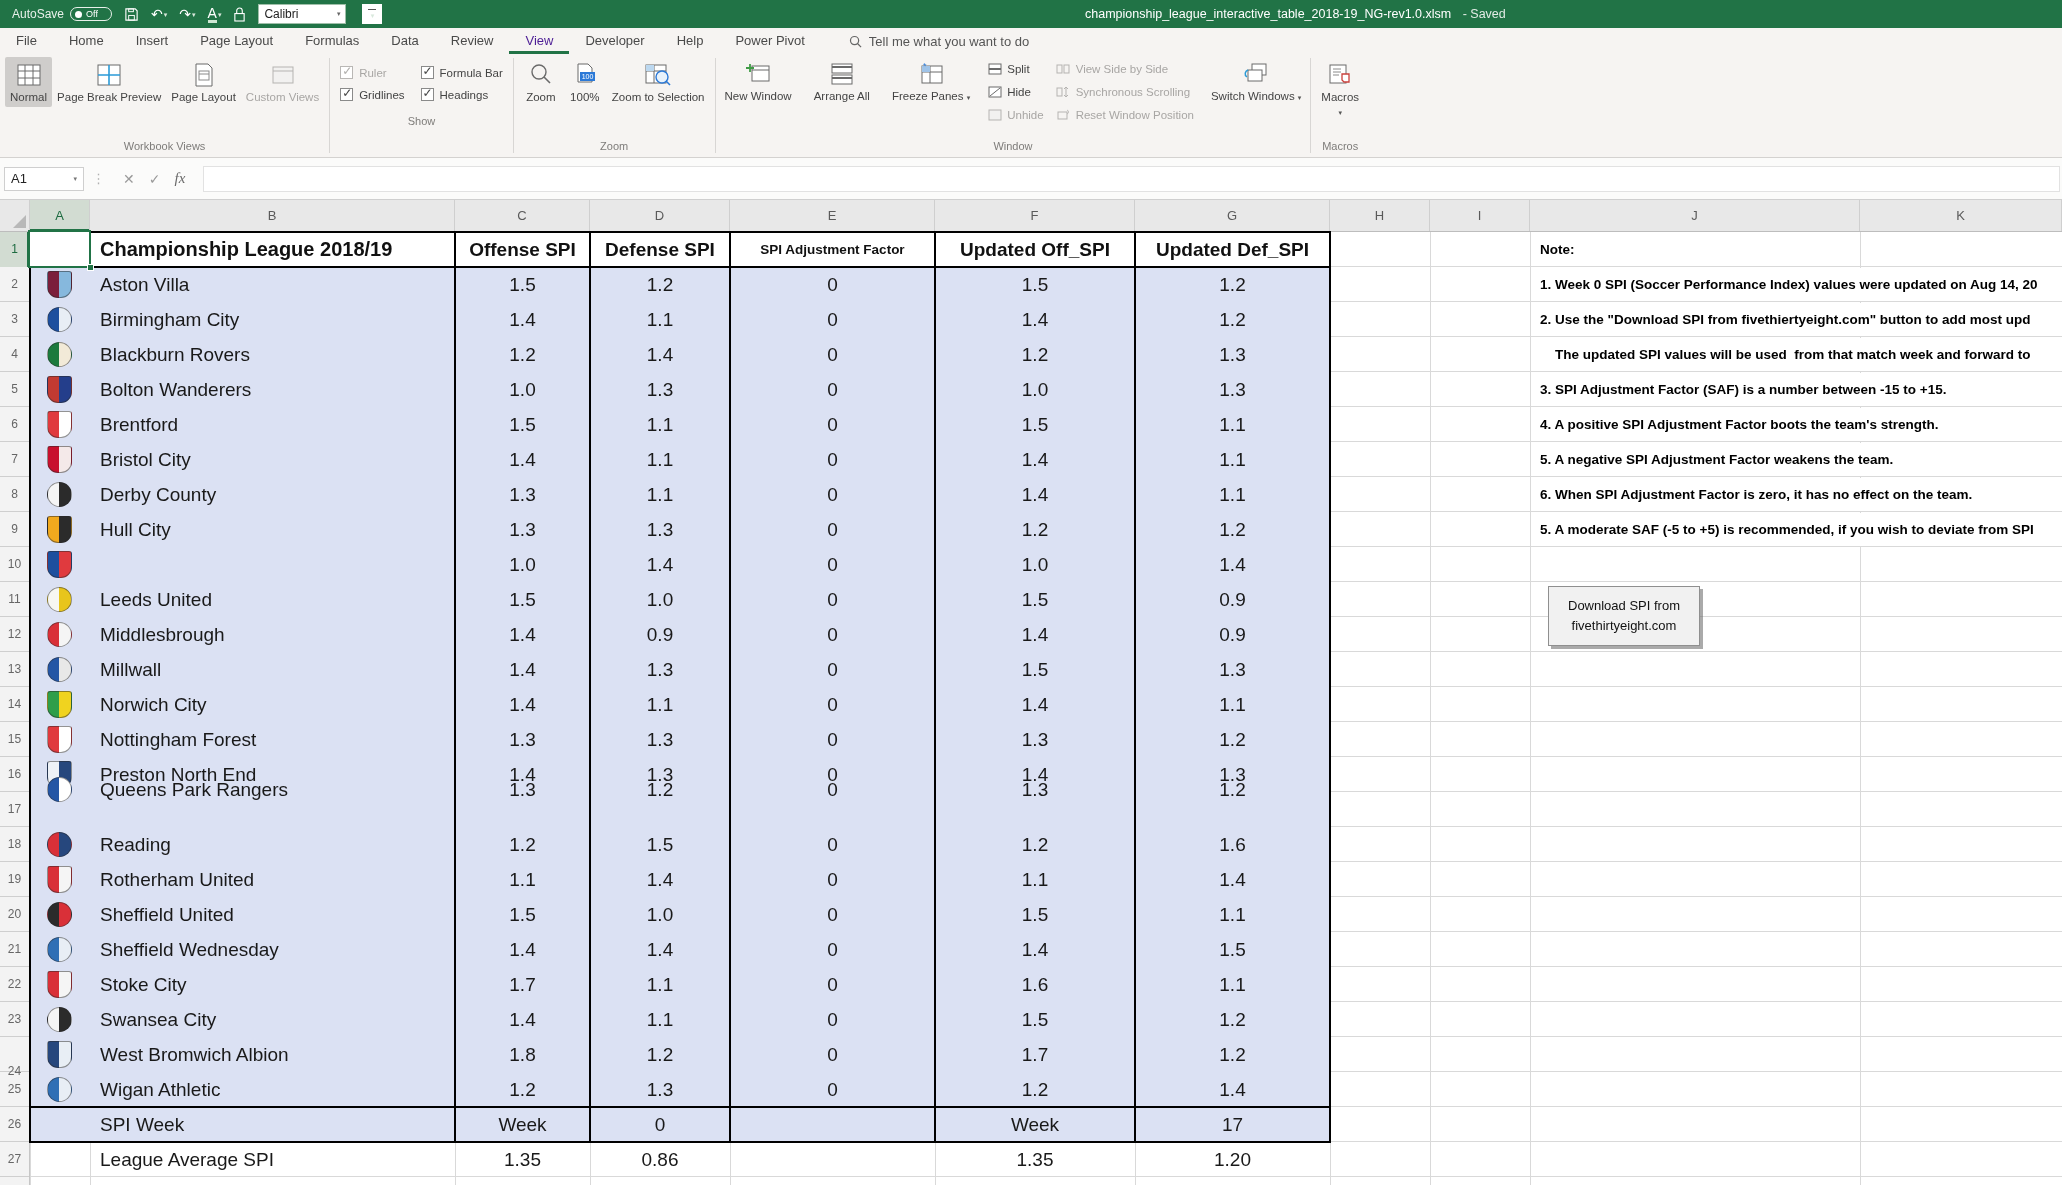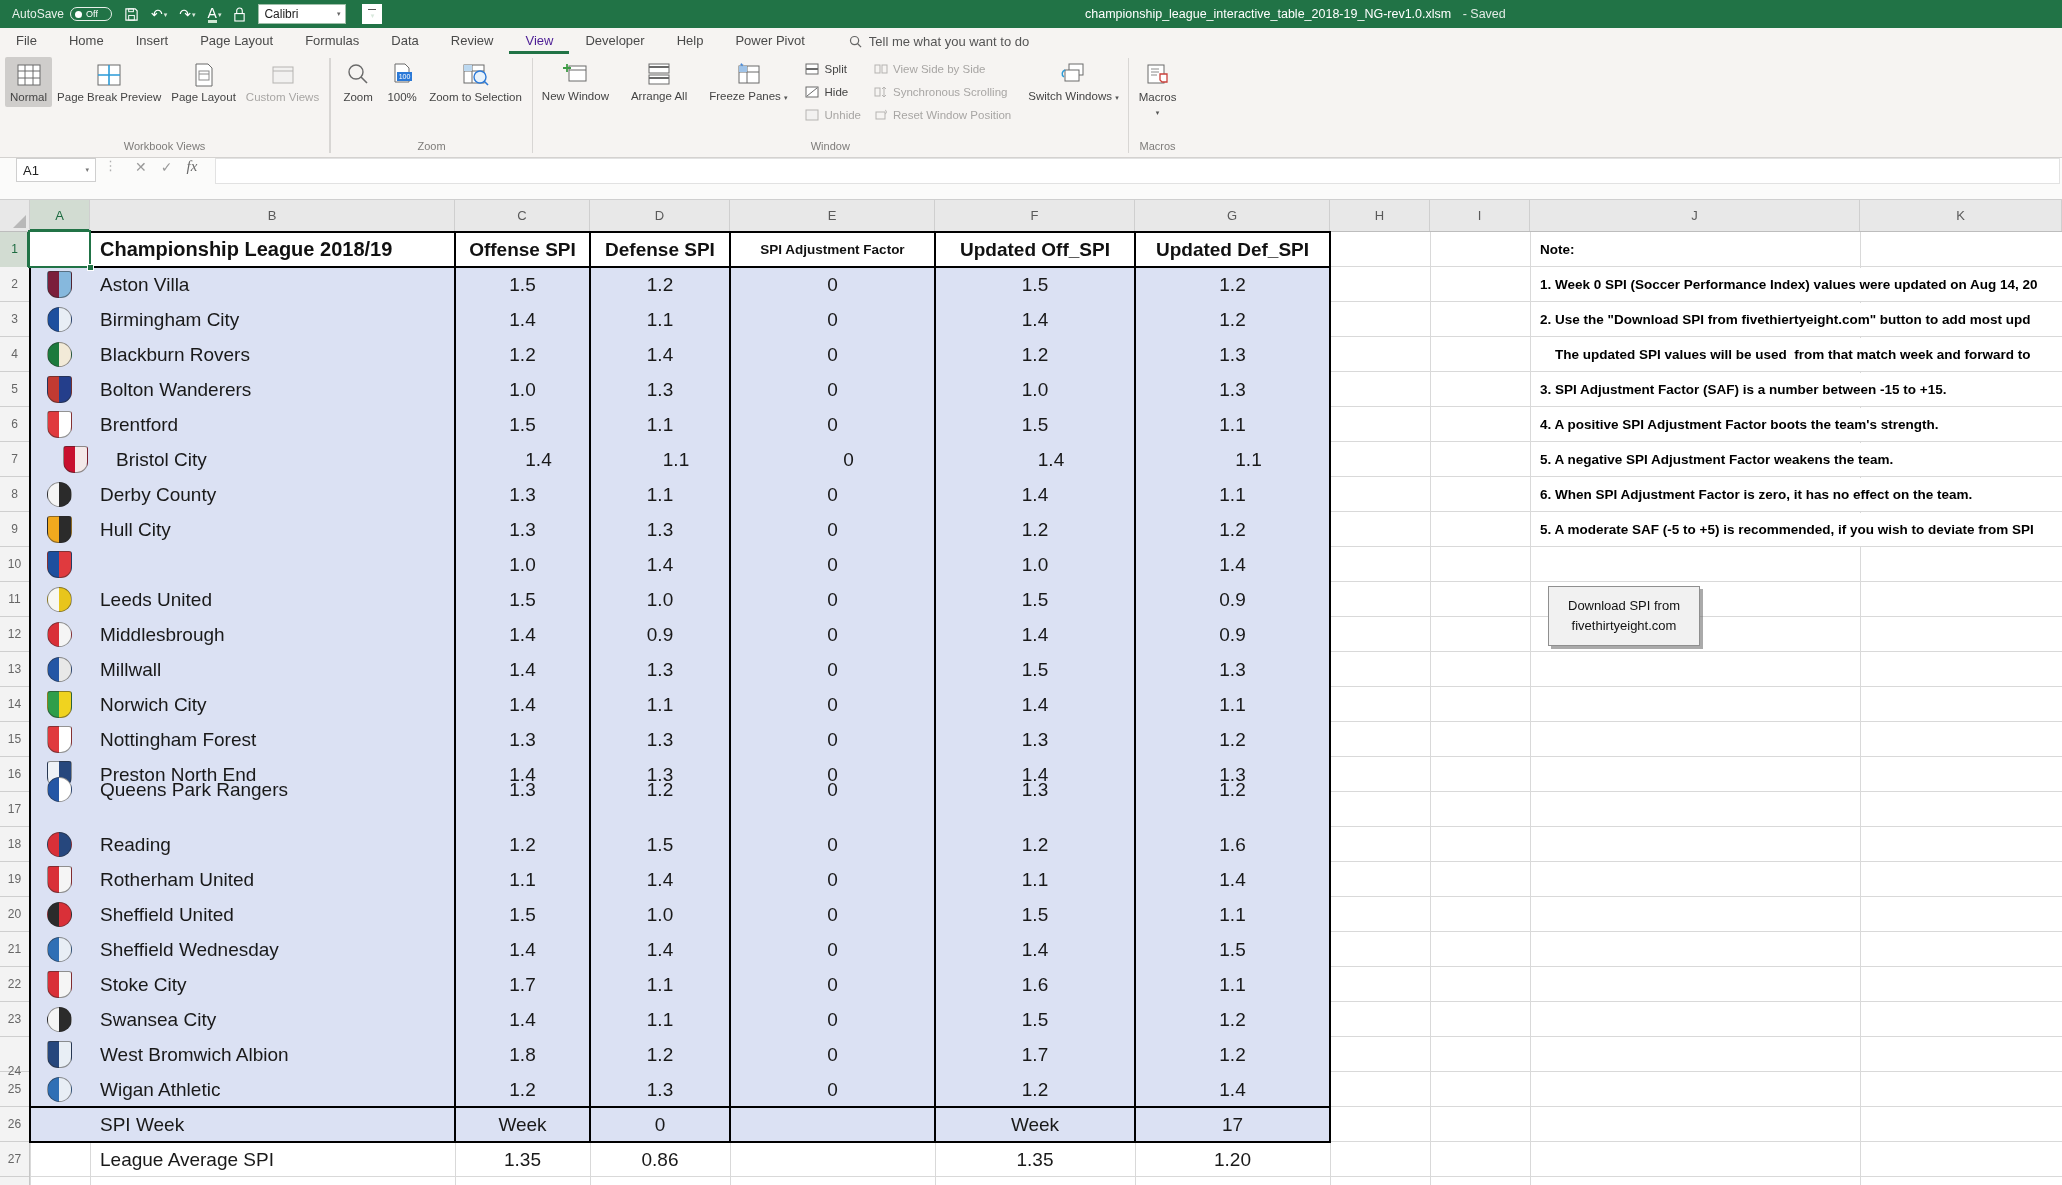--- a/index.html
+++ b/index.html
@@ -52,21 +52,21 @@
   .cb.disabled .box { border-color:#b9b7b5; }
   .cb.disabled .box.checked:after { color:#b0aeac; }
   .wincols { display:flex; gap:12px; padding:2px 4px; }
   .smallcol { display:flex; flex-direction:column; justify-content:flex-start; gap:6px; padding-top:4px; }
   .sm { display:flex; align-items:center; gap:5px; font-size:11.5px; color:#444; height:17px; white-space:nowrap; }
   .sm.disabled { color:#a8a6a4; }
   .smicon { width:15px; height:15px; display:flex; align-items:center; justify-content:center; }
 
   
   .fbar { position:absolute; left:0; top:158px; width:100%; height:42px; background:#fbfbfa;
-    border-bottom:1px solid #cfcfcf; display:flex; align-items:flex-start; padding:0 0 0 16px; }
+    border-bottom:1px solid #cfcfcf; display:flex; align-items:center; padding:0 0 0 4px; }
   .namebox { width:80px; height:24px; background:#fff; border:1px solid #cfcfcf; display:flex;
     align-items:center; justify-content:space-between; padding:0 6px; font-size:13px; color:#222; }
   .dots { color:#b0b0b0; font-size:13px; margin:0 8px; }
   .fxgrp { display:flex; align-items:center; gap:14px; padding:0 10px; color:#9a9a9a; font-size:14px; }
   .fx { font-family:"Liberation Serif", serif; font-style:italic; color:#6a6a6a; font-size:15px; }
   .finput { flex:1; height:26px; background:#fff; border:1px solid #e2e2e2; margin:0 2px 0 8px; }
 
   
   .sheet { position:absolute; left:0; top:200px; width:2062px; height:985px; background:#fff; }
   .colhead { position:absolute; left:0; top:0; width:2062px; height:32px; background:#e8e8e8; border-bottom:1px solid #bdbdbd; }
@@ -222,20 +222,41 @@
                 <path d="M3 9h20" stroke="#b5b3b1"></path>
               </svg>
             </span>
           <span class="lbl">Custom Views</span>
         </div>
       </div>
       <div class="grp-label">Workbook Views</div>
     </div>
     <div class="gsep"></div>
 
+    <div class="grp">
+      <div class="show-grid">
+        <div class="cb disabled">
+          <span class="box checked"></span>
+          <span>Ruler</span>
+        </div>
+        <div class="cb">
+          <span class="box checked"></span>
+          <span>Formula Bar</span>
+        </div>
+        <div class="cb">
+          <span class="box checked"></span>
+          <span>Gridlines</span>
+        </div>
+        <div class="cb">
+          <span class="box checked"></span>
+          <span>Headings</span>
+        </div>
+      </div>
+      <div class="grp-label">Show</div>
+    </div>
     <div class="gsep"></div>
 
     <div class="grp">
       <div class="grp-body">
         <div class="bb">
           <span class="bicon">
               <svg width="26" height="26" viewBox="0 0 26 26">
                 <circle cx="11" cy="10" r="7" fill="none" stroke="#6a6a6a" stroke-width="1.4"></circle>
                 <line x1="16" y1="15" x2="22" y2="21" stroke="#6a6a6a" stroke-width="1.6"></line>
               </svg>
@@ -515,21 +536,21 @@
             </div>
             <div class="trow" style="top: 175px;">
               <span class="logo shield" style="background: linear-gradient(90deg, rgb(224, 58, 62) 50%, rgb(255, 255, 255) 50%);"></span>
               <div class="tname">Brentford</div>
               <div class="val vc">1.5</div>
               <div class="val vd">1.1</div>
               <div class="val ve">0</div>
               <div class="val vf">1.5</div>
               <div class="val vg">1.1</div>
             </div>
-            <div class="trow" style="top: 210px; margin-left: 16px;">
+            <div class="trow" style="top: 210px;">
               <span class="logo shield" style="background: linear-gradient(90deg, rgb(200, 16, 46) 50%, rgb(244, 233, 233) 50%);"></span>
               <div class="tname">Bristol City</div>
               <div class="val vc">1.4</div>
               <div class="val vd">1.1</div>
               <div class="val ve">0</div>
               <div class="val vf">1.4</div>
               <div class="val vg">1.1</div>
             </div>
             <div class="trow" style="top: 245px;">
               <span class="logo circle" style="background: linear-gradient(90deg, rgb(245, 245, 245) 50%, rgb(43, 43, 43) 50%);"></span>

